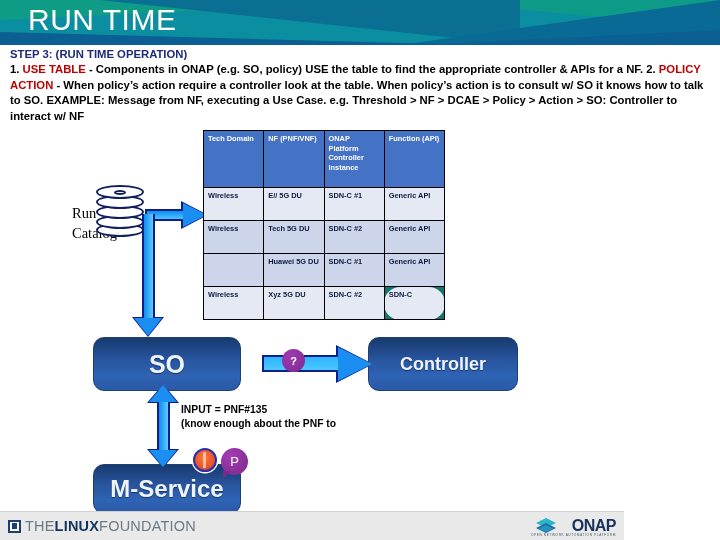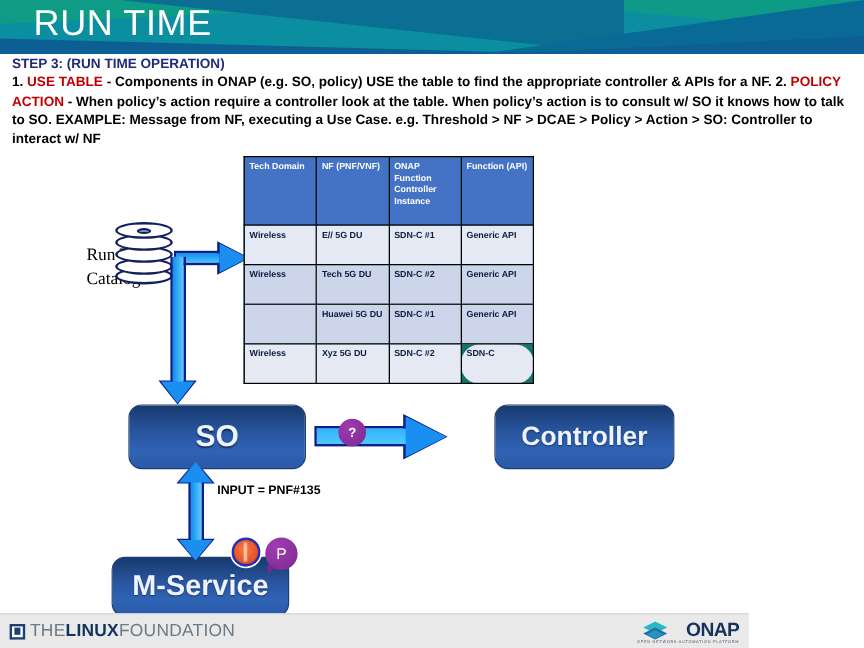--- a/index.html
+++ b/index.html
@@ -214,22 +214,22 @@
   
   .rbox{
     position:absolute;border-radius:11px;
     background:linear-gradient(to bottom,#173a6e 0%,#27539b 38%,#2f63b4 72%,#2a5aa8 100%);
     border:1.5px solid #1d3f72;
     display:flex;align-items:center;justify-content:center;
     color:#eef4ff;
     text-shadow:0 1px 1px rgba(0,0,0,.45);
     font-weight:bold;
   }
-  .box-so{left:107px;top:337px;width:146px;height:52px;font-size:25px;}
-  .box-ctrl{left:412px;top:337px;width:148px;height:52px;font-size:22px;text-align:right;}
+  .box-so{left:93px;top:337px;width:146px;height:52px;font-size:25px;}
+  .box-ctrl{left:368px;top:337px;width:148px;height:52px;font-size:18px;text-align:right;}
   .box-ms{left:93px;top:464px;width:146px;height:48px;font-size:24px;}
 
   
   .mini-icon{
     position:absolute;left:193px;top:448px;width:24px;height:24px;
     border-radius:50%;
     background:radial-gradient(circle at 45% 40%,#ff7a3c,#d83a20);
     border:2.4px solid #2a2fae;
     box-sizing:border-box;z-index:9;
     box-shadow:0 0 0 1.5px #ffffff;
@@ -337,21 +337,21 @@
   <div class="v"></div>
   <div class="dheadb"></div>
   <div class="dhead"></div>
 </div>
 
 <table class="tbl">
   <thead>
     <tr>
       <th>Tech Domain</th>
       <th>NF (PNF/VNF)</th>
-      <th>ONAP Function Controller Instance</th>
+      <th>ONAP Platform Controller Instance</th>
       <th>Function (API)</th>
     </tr>
   </thead>
   <tbody>
     <tr class="r-b">
       <td>Wireless</td>
       <td>E// 5G DU</td>
       <td>SDN-C #1</td>
       <td>Generic API</td>
     </tr>
@@ -393,20 +393,21 @@
     <div class="up"></div>
   <div class="dnb"></div>
     <div class="dn"></div>
 </div>
 
 <div class="mini-icon"></div>
 <div class="p-badge">P</div>
 
 <div class="note">
   <div>INPUT = PNF#135</div>
+  <div>(know enough about the PNF to</div>
 </div>
 
 <div class="footer">
   <div class="lf-logo">
     <div class="lf-mark"></div>
     <div class="lf-text"><span>THE</span><b>LINUX</b><span>FOUNDATION</span></div>
   </div>
   <div class="onap-logo">
     <svg class="onap-mark" viewBox="0 0 24 18">
       <polygon points="12,1 22,6 12,11 2,6" fill="#28b8c8"></polygon>

